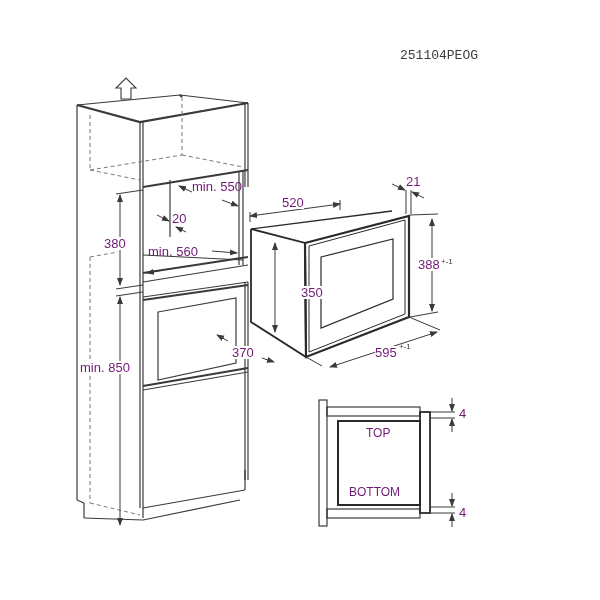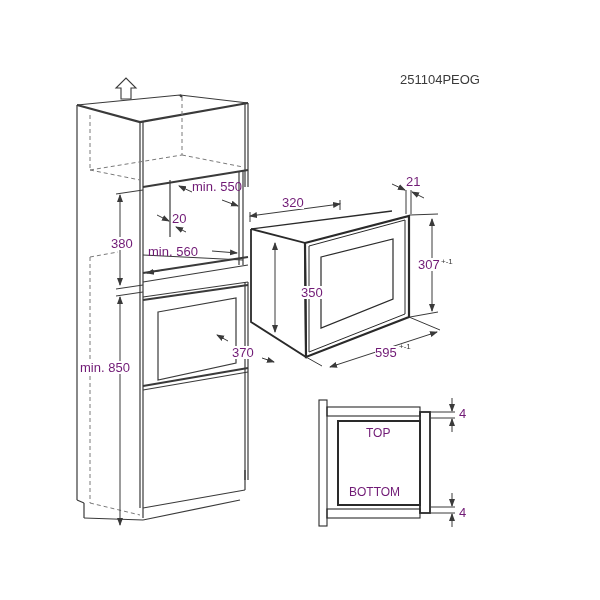--- a/index.html
+++ b/index.html
@@ -127,33 +127,33 @@
     <line x1="430" y1="418" x2="455" y2="418"></line>
     <line x1="452" y1="398" x2="452" y2="411" marker-end="url(#ah)"></line>
     <line x1="452" y1="432" x2="452" y2="419" marker-end="url(#ah)"></line>
     <line x1="430" y1="507" x2="455" y2="507"></line>
     <line x1="430" y1="513" x2="455" y2="513"></line>
     <line x1="452" y1="493" x2="452" y2="506" marker-end="url(#ah)"></line>
     <line x1="452" y1="527" x2="452" y2="514" marker-end="url(#ah)"></line>
   </g>
 </svg>
 
-<div class="code" style="left:400px;top:72px;">251104PEOG</div>
+<div class="code" style="left:400px;top:48px;font-family:Liberation Mono, monospace;">251104PEOG</div>
 
 <div class="lbl" style="left:192px;top:180px;">min. 550</div>
 <div class="lbl" style="left:172px;top:212px;">20</div>
 <div class="lbl" style="left:148px;top:245px;">min. 560</div>
-<div class="lbl" style="left:104px;top:237px;background:#fff;margin-left:7px;">380</div>
+<div class="lbl" style="left:104px;top:237px;background:#fff;">380</div>
 <div class="lbl" style="left:80px;top:361px;background:#fff;">min. 850</div>
 <div class="lbl" style="left:232px;top:346px;background:#fff;">370</div>
 
-<div class="lbl" style="left:282px;top:196px;background:#fff;">320</div>
+<div class="lbl" style="left:282px;top:196px;background:#fff;">520</div>
 <div class="lbl" style="left:406px;top:175px;">21</div>
 <div class="lbl" style="left:262px;top:286px;background:#fff;margin-left:39px;">350</div>
-<div class="lbl" style="left:418px;top:258px;background:#fff;">307</div>
+<div class="lbl" style="left:418px;top:258px;background:#fff;">388</div>
 <div class="sup" style="left:441px;top:258px;">+-1</div>
 <div class="lbl" style="left:375px;top:346px;background:#fff;">595</div>
 <div class="sup" style="left:399px;top:343px;">+-1</div>
 
 <div class="lbl" style="left:366px;top:427px;font-size:12px;">TOP</div>
 <div class="lbl" style="left:349px;top:486px;font-size:12px;">BOTTOM</div>
 <div class="lbl" style="left:459px;top:407px;">4</div>
 <div class="lbl" style="left:459px;top:506px;">4</div>
 
 </body></html>

